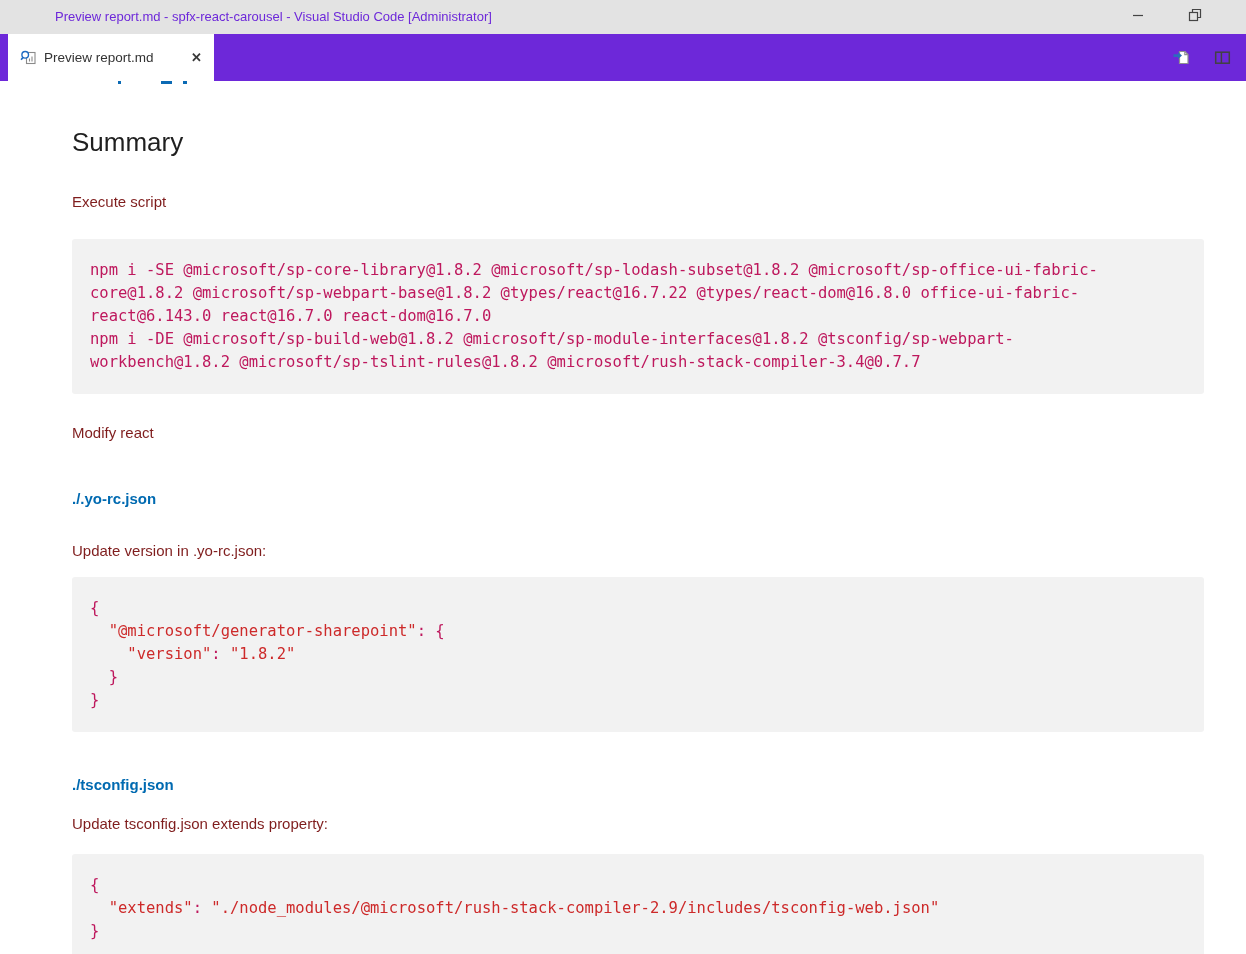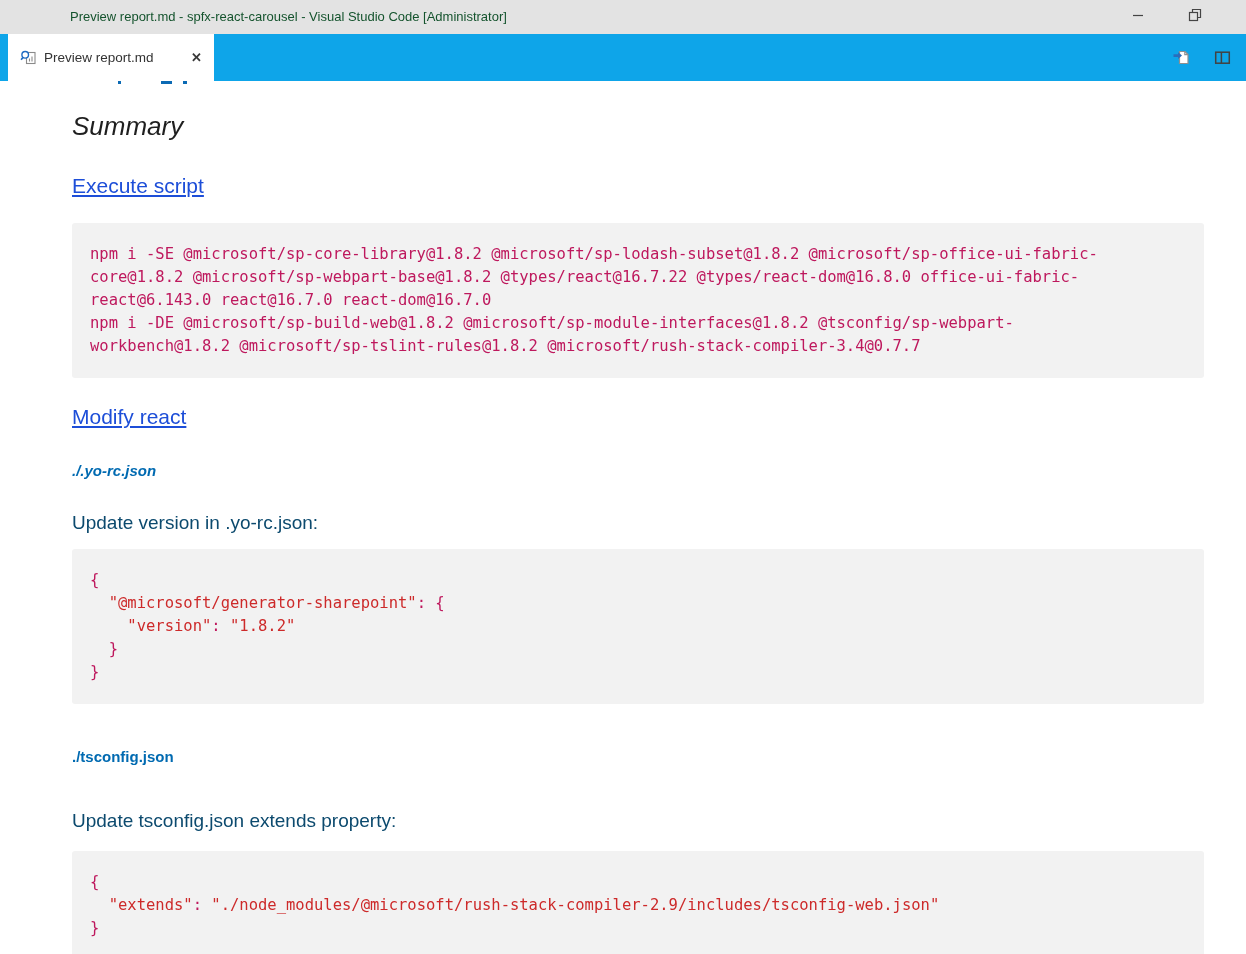--- a/index.html
+++ b/index.html
@@ -12,44 +12,44 @@
   }
 
   
   .titlebar {
     height: 34px;
     background: #e3e3e3;
     position: relative;
   }
   .titlebar .title {
     position: absolute;
-    left: 70px;
+    left: 55px;
     top: 0;
     line-height: 34px;
     font-size: 13px;
-    color: #14532d;
+    color: #6d28d9;
     white-space: nowrap;
   }
   .win-btn {
     position: absolute;
     top: 0;
     width: 46px;
     height: 34px;
     display: flex;
     align-items: center;
     justify-content: center;
     cursor: default;
   }
   .win-btn.minimize { left: 1115px; }
   .win-btn.restore  { left: 1172px; }
 
   
   .tabbar {
     height: 47px;
-    background: #0ea5e9;
+    background: #6d28d9;
     position: relative;
     display: flex;
     align-items: stretch;
   }
   .tab {
     margin-left: 8px;
     width: 206px;
     background: #ffffff;
     display: flex;
     align-items: center;
@@ -94,49 +94,47 @@
     background: #0b6ab4;
   }
   .clip-frag.f1 { left: 46px;  width: 3px; }
   .clip-frag.f2 { left: 89px;  width: 11px; }
   .clip-frag.f3 { left: 111px; width: 4px; }
 
   h1 {
     font-size: 26px;
     font-weight: 400;
     color: #1f1f1f;
-    margin-top: 24px;
+    margin-top: 40px;
     line-height: 30px;
-    font-style: italic;
   }
   h2 {
-    font-size: 21px;
+    font-size: 15px;
     font-weight: 400;
-    color: #1d4ed8;
+    color: #7f1d1d;
     line-height: 22px;
-    text-decoration: underline;
   }
   h2.execute { margin-top: 34px; }
   h2.modify  { margin-top: 28px; }
   h3.file-link {
     font-size: 15px;
     font-weight: 700;
     color: #006ab1;
     line-height: 18px;
     cursor: pointer;
   }
-  h3.yorc     { margin-top: 34px; font-style: italic; }
+  h3.yorc     { margin-top: 46px; }
   h3.tsconfig { margin-top: 44px; }
   p.para {
-    font-size: 19px;
-    color: #0c4a6e;
+    font-size: 15px;
+    color: #7f1d1d;
     line-height: 19px;
   }
   p.p-yorc     { margin-top: 33px; }
-  p.p-tsconfig { margin-top: 45px; }
+  p.p-tsconfig { margin-top: 20px; }
 
   pre.codeblock {
     background: #f2f2f2;
     border-radius: 3px;
     padding: 20px 18px;
     font-family: "DejaVu Sans Mono", "Liberation Mono", monospace;
     font-size: 15.5px;
     line-height: 23px;
     color: #2f2f2f;
     white-space: pre;

